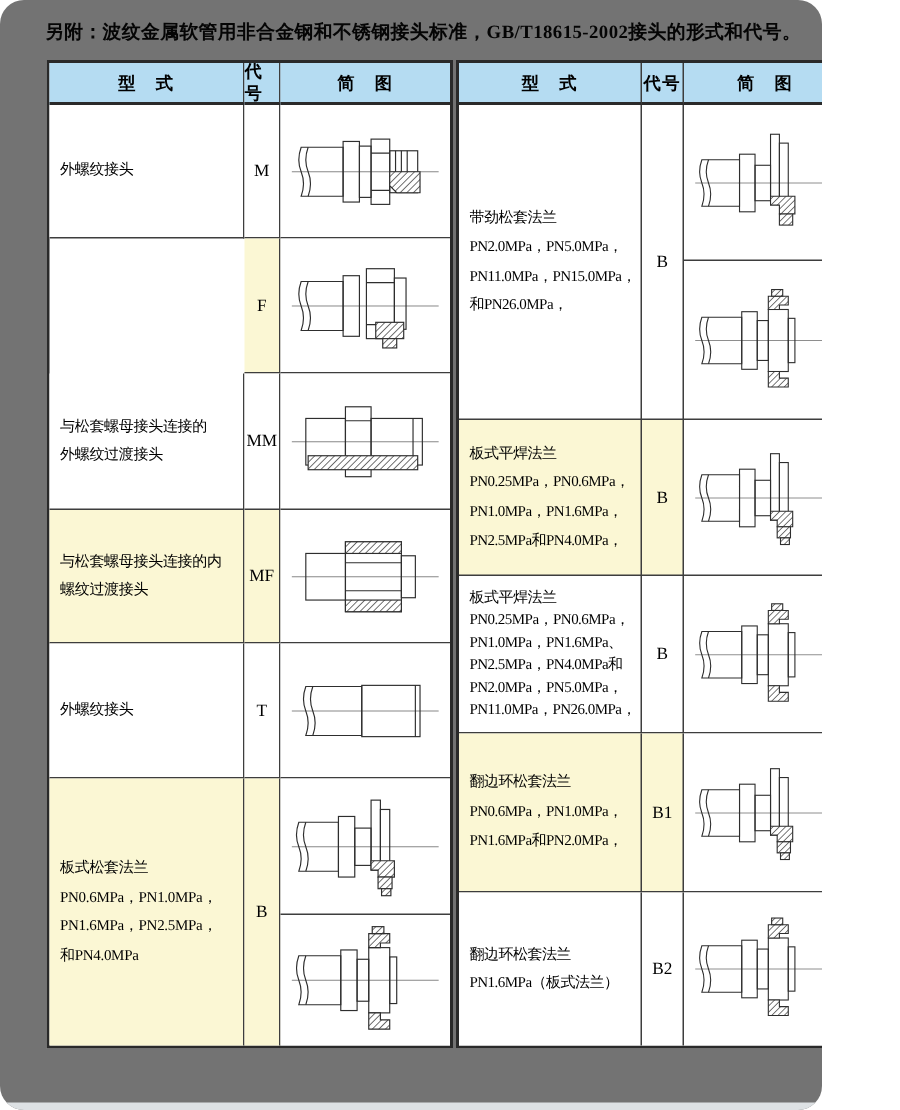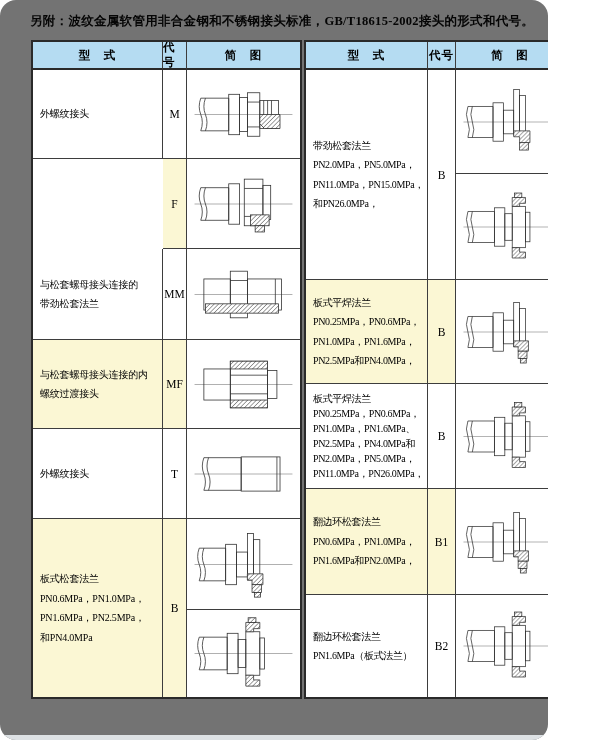--- a/index.html
+++ b/index.html
@@ -99,21 +99,21 @@
           <rect x="46" y="20" width="14" height="52" fill="none" stroke="#2e2e2e" stroke-width="1"></rect>
           <rect x="66" y="14" width="24" height="60" fill="none" stroke="#2e2e2e" stroke-width="1"></rect>
           <line x1="66" y1="26" x2="90" y2="26" stroke="#2e2e2e" stroke-width="1"></line>
           <line x1="66" y1="62" x2="90" y2="62" stroke="#2e2e2e" stroke-width="1"></line>
           <rect x="90" y="22" width="10" height="44" fill="none" stroke="#2e2e2e" stroke-width="1"></rect>
           <rect x="74" y="60" width="24" height="14" fill="url(#h2)" stroke="#2e2e2e" stroke-width="1"></rect>
           <rect x="80" y="74" width="12" height="8" fill="url(#h2)" stroke="#2e2e2e" stroke-width="1"></rect>
         </svg>
       </div>
       <div class="cell type" style="grid-area: 4 / 1 / span 1;">与松套螺母接头连接的
-带劲松套法兰</div>
+外螺纹过渡接头</div>
       <div class="cell code" style="grid-area: 4 / 2 / span 1;">MM</div>
       <div class="cell diag lastcol" style="grid-area: 4 / 3;">
         <svg viewBox="0 0 130 92" width="101" height="83" preserveAspectRatio="xMidYMid meet">
           <defs>
             <pattern id="h3" width="4" height="4" patternUnits="userSpaceOnUse" patternTransform="rotate(45)">
               <rect x="0" y="0" width="4" height="4" fill="#fff"></rect>
               <line x1="0" y1="0" x2="0" y2="4" stroke="#444" stroke-width="1.3"></line>
             </pattern>
           </defs>
           <line x1="2" y1="46" x2="128" y2="46" stroke="#555" stroke-width="0.6"></line>

